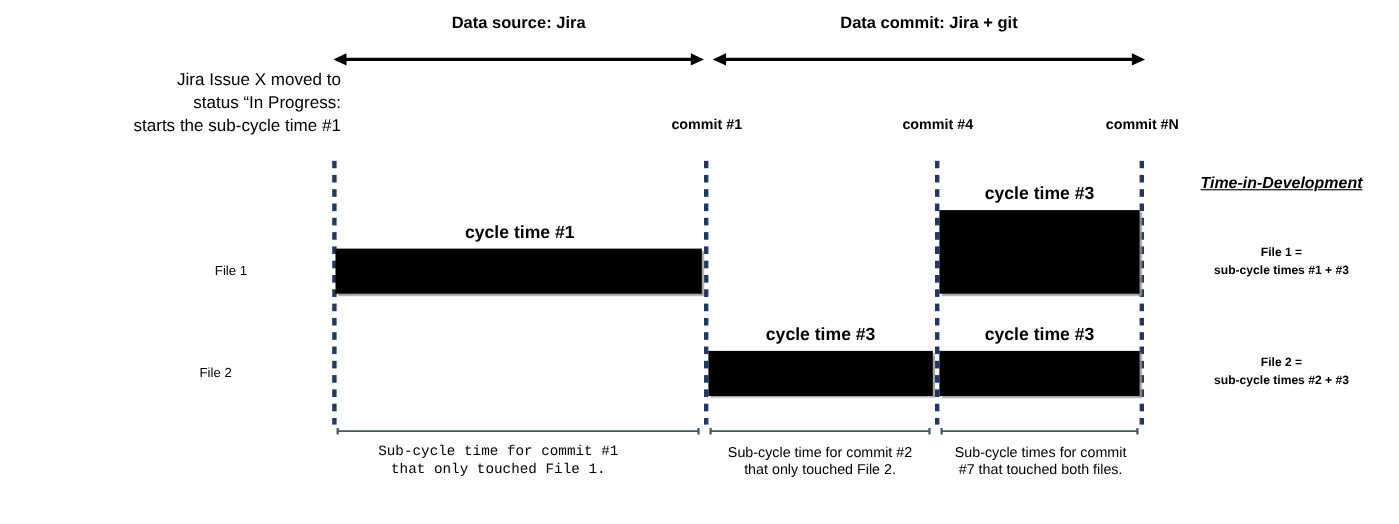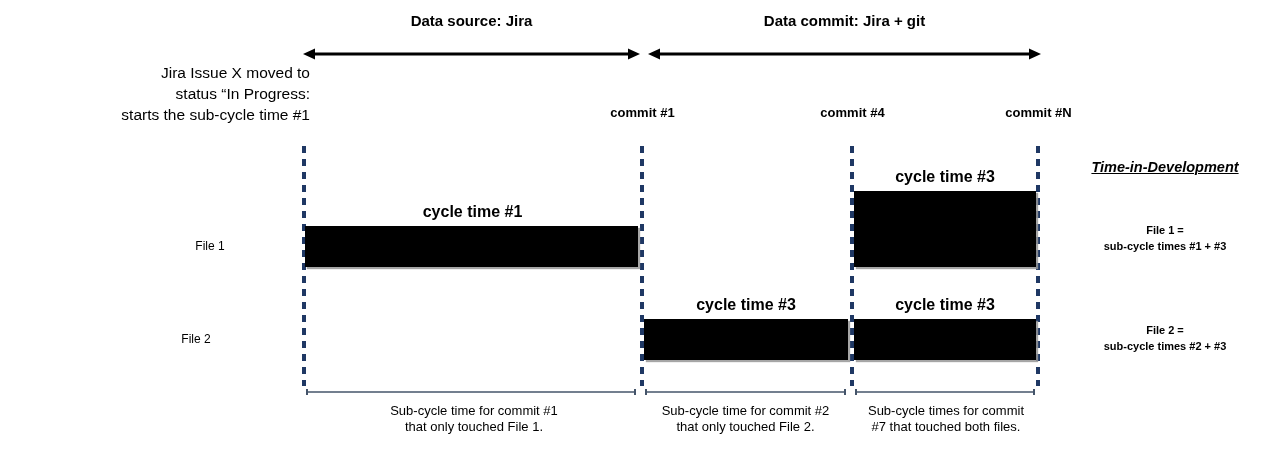--- a/index.html
+++ b/index.html
@@ -175,21 +175,21 @@
   <div class="abs tid-entry" style="left:1022px; top:322px; width:246px;">File 2 =
 sub-cycle times #2 + #3</div>
 
   <div class="abs sub-rule" style="left:285px; top:388px; width:332px;">
     <svg width="332" height="8" viewBox="0 0 332 8">
       <line x1="2" y1="4" x2="330" y2="4" stroke="#44546a" stroke-width="1.6"></line>
       <line x1="2" y1="1" x2="2" y2="7" stroke="#44546a" stroke-width="2"></line>
       <line x1="330" y1="1" x2="330" y2="7" stroke="#44546a" stroke-width="2"></line>
     </svg>
   </div>
-  <div class="abs sub-caption" style="left:288px; top:403px; width:332px;">Sub-cycle time for commit #1
+  <div class="abs sub-caption" style="left:267px; top:403px; width:332px;font-family:Liberation Mono, monospace;">Sub-cycle time for commit #1
 that only touched File 1.</div>
 
   <div class="abs sub-rule" style="left:624px; top:388px; width:203px;">
     <svg width="203" height="8" viewBox="0 0 203 8">
       <line x1="2" y1="4" x2="201" y2="4" stroke="#44546a" stroke-width="1.6"></line>
       <line x1="2" y1="1" x2="2" y2="7" stroke="#44546a" stroke-width="2"></line>
       <line x1="201" y1="1" x2="201" y2="7" stroke="#44546a" stroke-width="2"></line>
     </svg>
   </div>
   <div class="abs sub-caption" style="left:617px; top:403px; width:217px;">Sub-cycle time for commit #2

